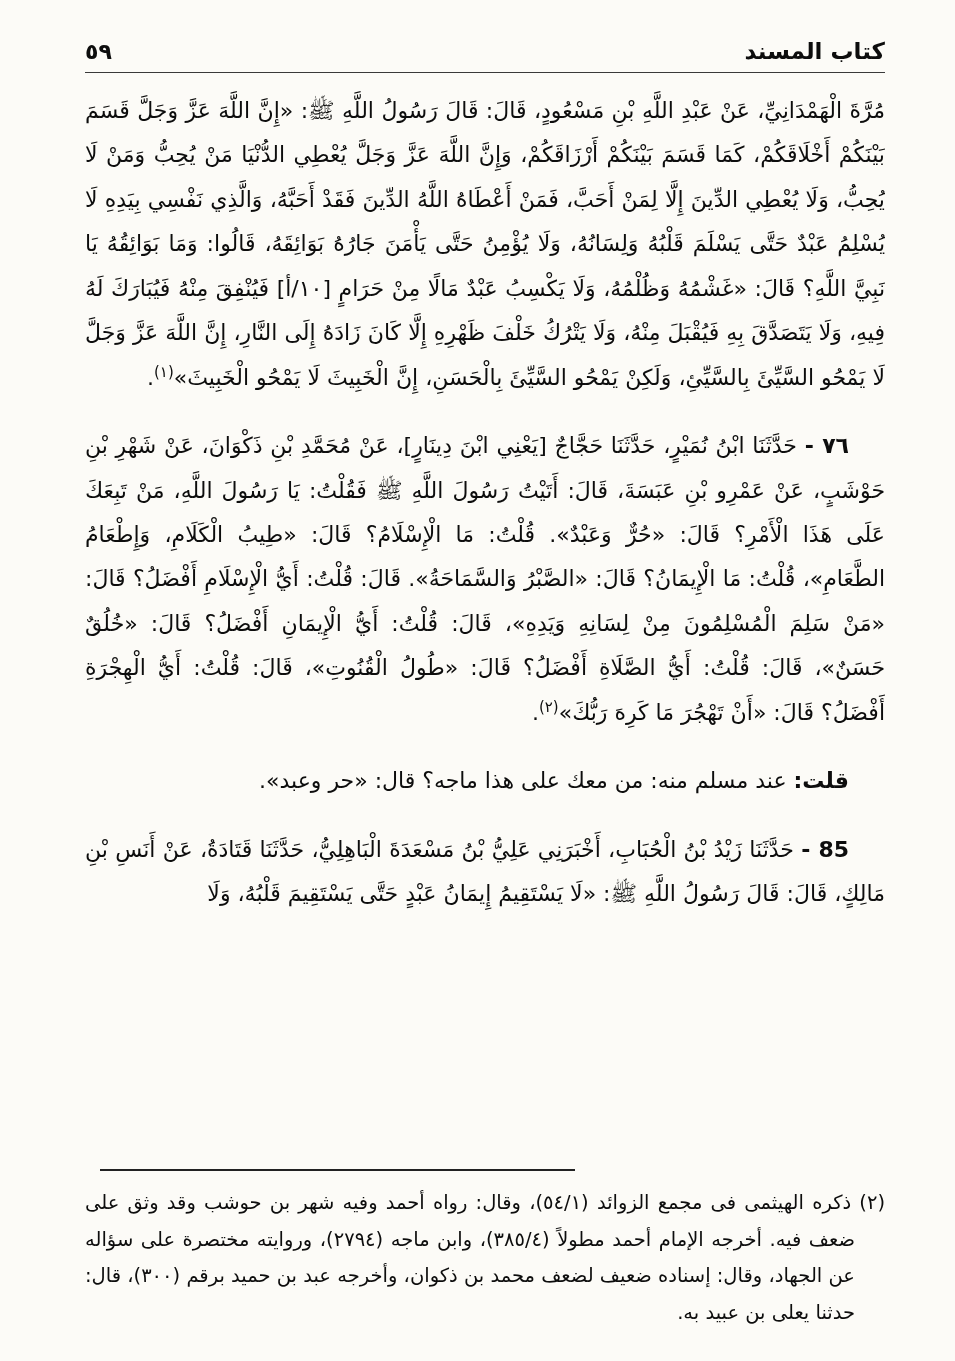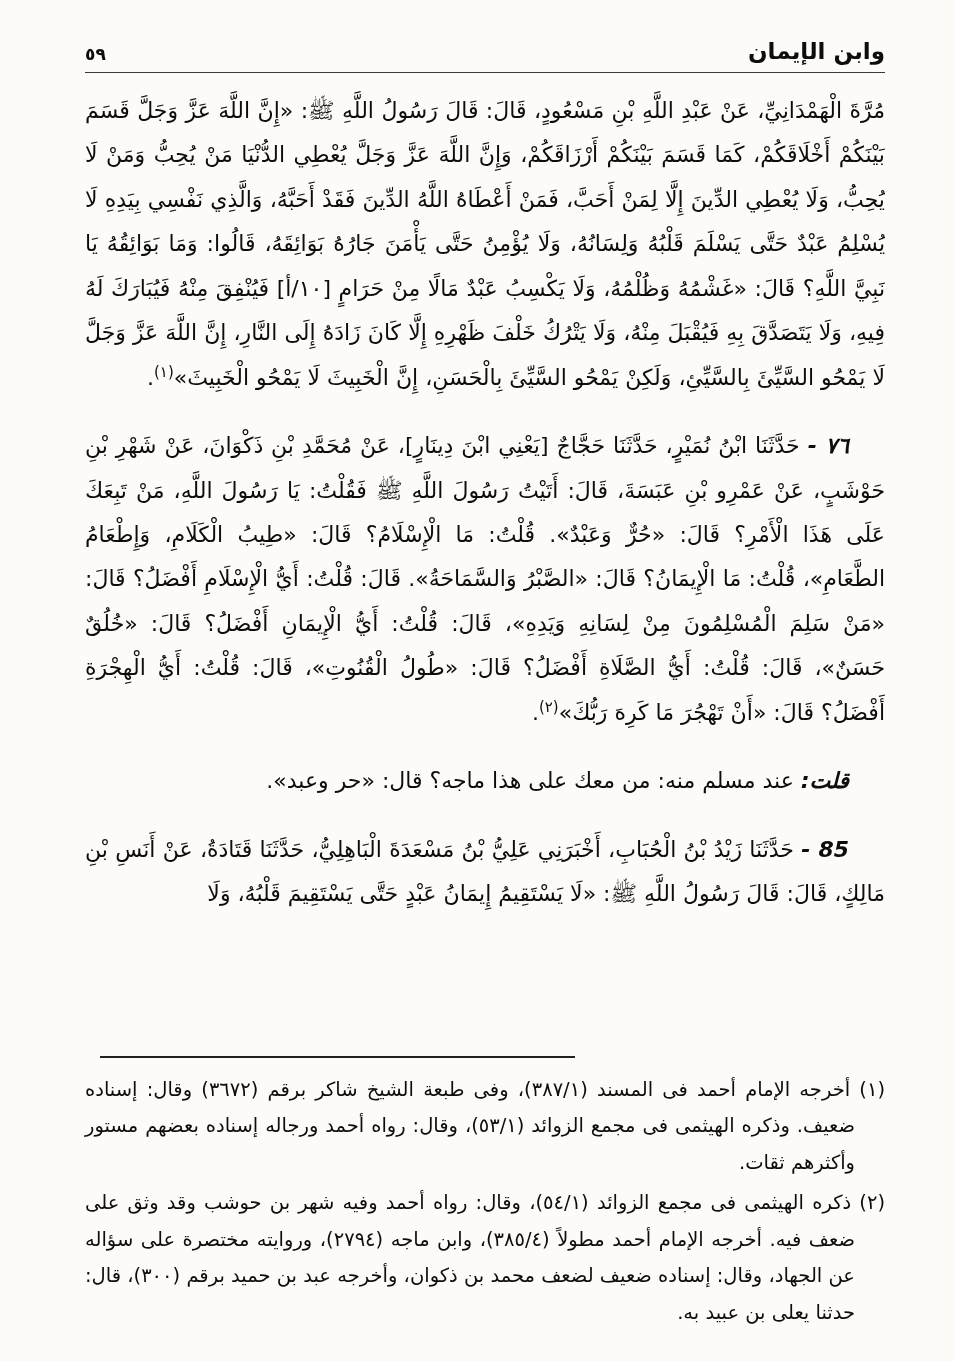--- a/index.html
+++ b/index.html
@@ -27,21 +27,21 @@
     justify-content: space-between;
     align-items: flex-end;
     font-weight: bold;
     padding-bottom: 8px;
   }
   .chapter-title {
     font-size: 23px;
     letter-spacing: 0.5px;
   }
   .page-number {
-    font-size: 17px;
+    font-size: 22px;
   }
   .header-rule {
     border: 0;
     border-top: 1.5px solid #3a3a3a;
     margin: 0 0 6px 0;
   }
   .body-text {
     flex: 1 1 auto;
     margin-top: 10px;
     font-size: 22px;
@@ -50,21 +50,20 @@
     overflow: hidden;
   }
   .body-text p {
     margin: 0 0 24px 0;
   }
   p.hadith-indent {
     text-indent: 36px;
   }
   .hadith-number, .bold-lead {
     font-weight: bold;
-    font-style: italic;
   }
   .fn-ref {
     font-size: 0.68em;
     vertical-align: super;
     line-height: 0;
   }
   .page-footer {
     flex: 0 0 auto;
   }
   .footnote-separator {
@@ -87,38 +86,37 @@
   .footnote-number {
     font-weight: normal;
   }
 </style>
 </head>
 <body>
 
 <div class="page">
 
   <header class="page-header">
-    <span class="chapter-title">وابن الإيمان</span>
+    <span class="chapter-title">كتاب المسند</span>
     <span class="page-number">٥٩</span>
   </header>
   <hr class="header-rule">
 
   <main class="body-text">
 
     <p><span>مُرَّةَ الْهَمْدَانِيِّ، عَنْ عَبْدِ اللَّهِ بْنِ مَسْعُودٍ، قَالَ: قَالَ رَسُولُ اللَّهِ ﷺ: «إِنَّ اللَّهَ عَزَّ وَجَلَّ قَسَمَ بَيْنَكُمْ أَخْلَاقَكُمْ، كَمَا قَسَمَ بَيْنَكُمْ أَرْزَاقَكُمْ، وَإِنَّ اللَّهَ عَزَّ وَجَلَّ يُعْطِي الدُّنْيَا مَنْ يُحِبُّ وَمَنْ لَا يُحِبُّ، وَلَا يُعْطِي الدِّينَ إِلَّا لِمَنْ أَحَبَّ، فَمَنْ أَعْطَاهُ اللَّهُ الدِّينَ فَقَدْ أَحَبَّهُ، وَالَّذِي نَفْسِي بِيَدِهِ لَا يُسْلِمُ عَبْدٌ حَتَّى يَسْلَمَ قَلْبُهُ وَلِسَانُهُ، وَلَا يُؤْمِنُ حَتَّى يَأْمَنَ جَارُهُ بَوَائِقَهُ، قَالُوا: وَمَا بَوَائِقُهُ يَا نَبِيَّ اللَّهِ؟ قَالَ: «غَشْمُهُ وَظُلْمُهُ، وَلَا يَكْسِبُ عَبْدٌ مَالًا مِنْ حَرَامٍ [١٠/أ] فَيُنْفِقَ مِنْهُ فَيُبَارَكَ لَهُ فِيهِ، وَلَا يَتَصَدَّقَ بِهِ فَيُقْبَلَ مِنْهُ، وَلَا يَتْرُكُ خَلْفَ ظَهْرِهِ إِلَّا كَانَ زَادَهُ إِلَى النَّارِ، إِنَّ اللَّهَ عَزَّ وَجَلَّ لَا يَمْحُو السَّيِّئَ بِالسَّيِّئِ، وَلَكِنْ يَمْحُو السَّيِّئَ بِالْحَسَنِ، إِنَّ الْخَبِيثَ لَا يَمْحُو الْخَبِيثَ»</span><span class="fn-ref">(١)</span><span>.</span></p>
 
     <p class="hadith-indent"><span class="hadith-number">٧٦ -</span> <span>حَدَّثَنَا ابْنُ نُمَيْرٍ، حَدَّثَنَا حَجَّاجٌ [يَعْنِي ابْنَ دِينَارٍ]، عَنْ مُحَمَّدِ بْنِ ذَكْوَانَ، عَنْ شَهْرِ بْنِ حَوْشَبٍ، عَنْ عَمْرِو بْنِ عَبَسَةَ، قَالَ: أَتَيْتُ رَسُولَ اللَّهِ ﷺ فَقُلْتُ: يَا رَسُولَ اللَّهِ، مَنْ تَبِعَكَ عَلَى هَذَا الْأَمْرِ؟ قَالَ: «حُرٌّ وَعَبْدٌ». قُلْتُ: مَا الْإِسْلَامُ؟ قَالَ: «طِيبُ الْكَلَامِ، وَإِطْعَامُ الطَّعَامِ»، قُلْتُ: مَا الْإِيمَانُ؟ قَالَ: «الصَّبْرُ وَالسَّمَاحَةُ». قَالَ: قُلْتُ: أَيُّ الْإِسْلَامِ أَفْضَلُ؟ قَالَ: «مَنْ سَلِمَ الْمُسْلِمُونَ مِنْ لِسَانِهِ وَيَدِهِ»، قَالَ: قُلْتُ: أَيُّ الْإِيمَانِ أَفْضَلُ؟ قَالَ: «خُلُقٌ حَسَنٌ»، قَالَ: قُلْتُ: أَيُّ الصَّلَاةِ أَفْضَلُ؟ قَالَ: «طُولُ الْقُنُوتِ»، قَالَ: قُلْتُ: أَيُّ الْهِجْرَةِ أَفْضَلُ؟ قَالَ: «أَنْ تَهْجُرَ مَا كَرِهَ رَبُّكَ»</span><span class="fn-ref">(٢)</span><span>.</span></p>
 
     <p class="hadith-indent"><span class="bold-lead">قلت:</span> <span>عند مسلم منه: من معك على هذا ماجه؟ قال: «حر وعبد».</span></p>
 
     <p class="hadith-indent"><span class="hadith-number">85 -</span> <span>حَدَّثَنَا زَيْدُ بْنُ الْحُبَابِ، أَخْبَرَنِي عَلِيُّ بْنُ مَسْعَدَةَ الْبَاهِلِيُّ، حَدَّثَنَا قَتَادَةُ، عَنْ أَنَسِ بْنِ مَالِكٍ، قَالَ: قَالَ رَسُولُ اللَّهِ ﷺ: «لَا يَسْتَقِيمُ إِيمَانُ عَبْدٍ حَتَّى يَسْتَقِيمَ قَلْبُهُ، وَلَا</span></p>
 
   </main>
 
   <footer class="page-footer">
     <hr class="footnote-separator">
     <div class="footnotes">
-      <p class="footnote"><span class="footnote-number">(١)</span> <span>أخرجه الإمام أحمد فى المسند (٣٨٧/١)، وفى طبعة الشيخ شاكر برقم (٣٦٧٢) وقال: إسناده ضعيف. وذكره الهيثمى فى مجمع الزوائد (٥٣/١)، وقال: رواه أحمد ورجاله إسناده بعضهم مستور وأكثرهم ثقات.</span></p>
       <p class="footnote"><span class="footnote-number">(٢)</span> <span>ذكره الهيثمى فى مجمع الزوائد (٥٤/١)، وقال: رواه أحمد وفيه شهر بن حوشب وقد وثق على ضعف فيه. أخرجه الإمام أحمد مطولاً (٣٨٥/٤)، وابن ماجه (٢٧٩٤)، وروايته مختصرة على سؤاله عن الجهاد، وقال: إسناده ضعيف لضعف محمد بن ذكوان، وأخرجه عبد بن حميد برقم (٣٠٠)، قال: حدثنا يعلى بن عبيد به.</span></p>
     </div>
   </footer>
 
 </div>
 
 </body></html>

